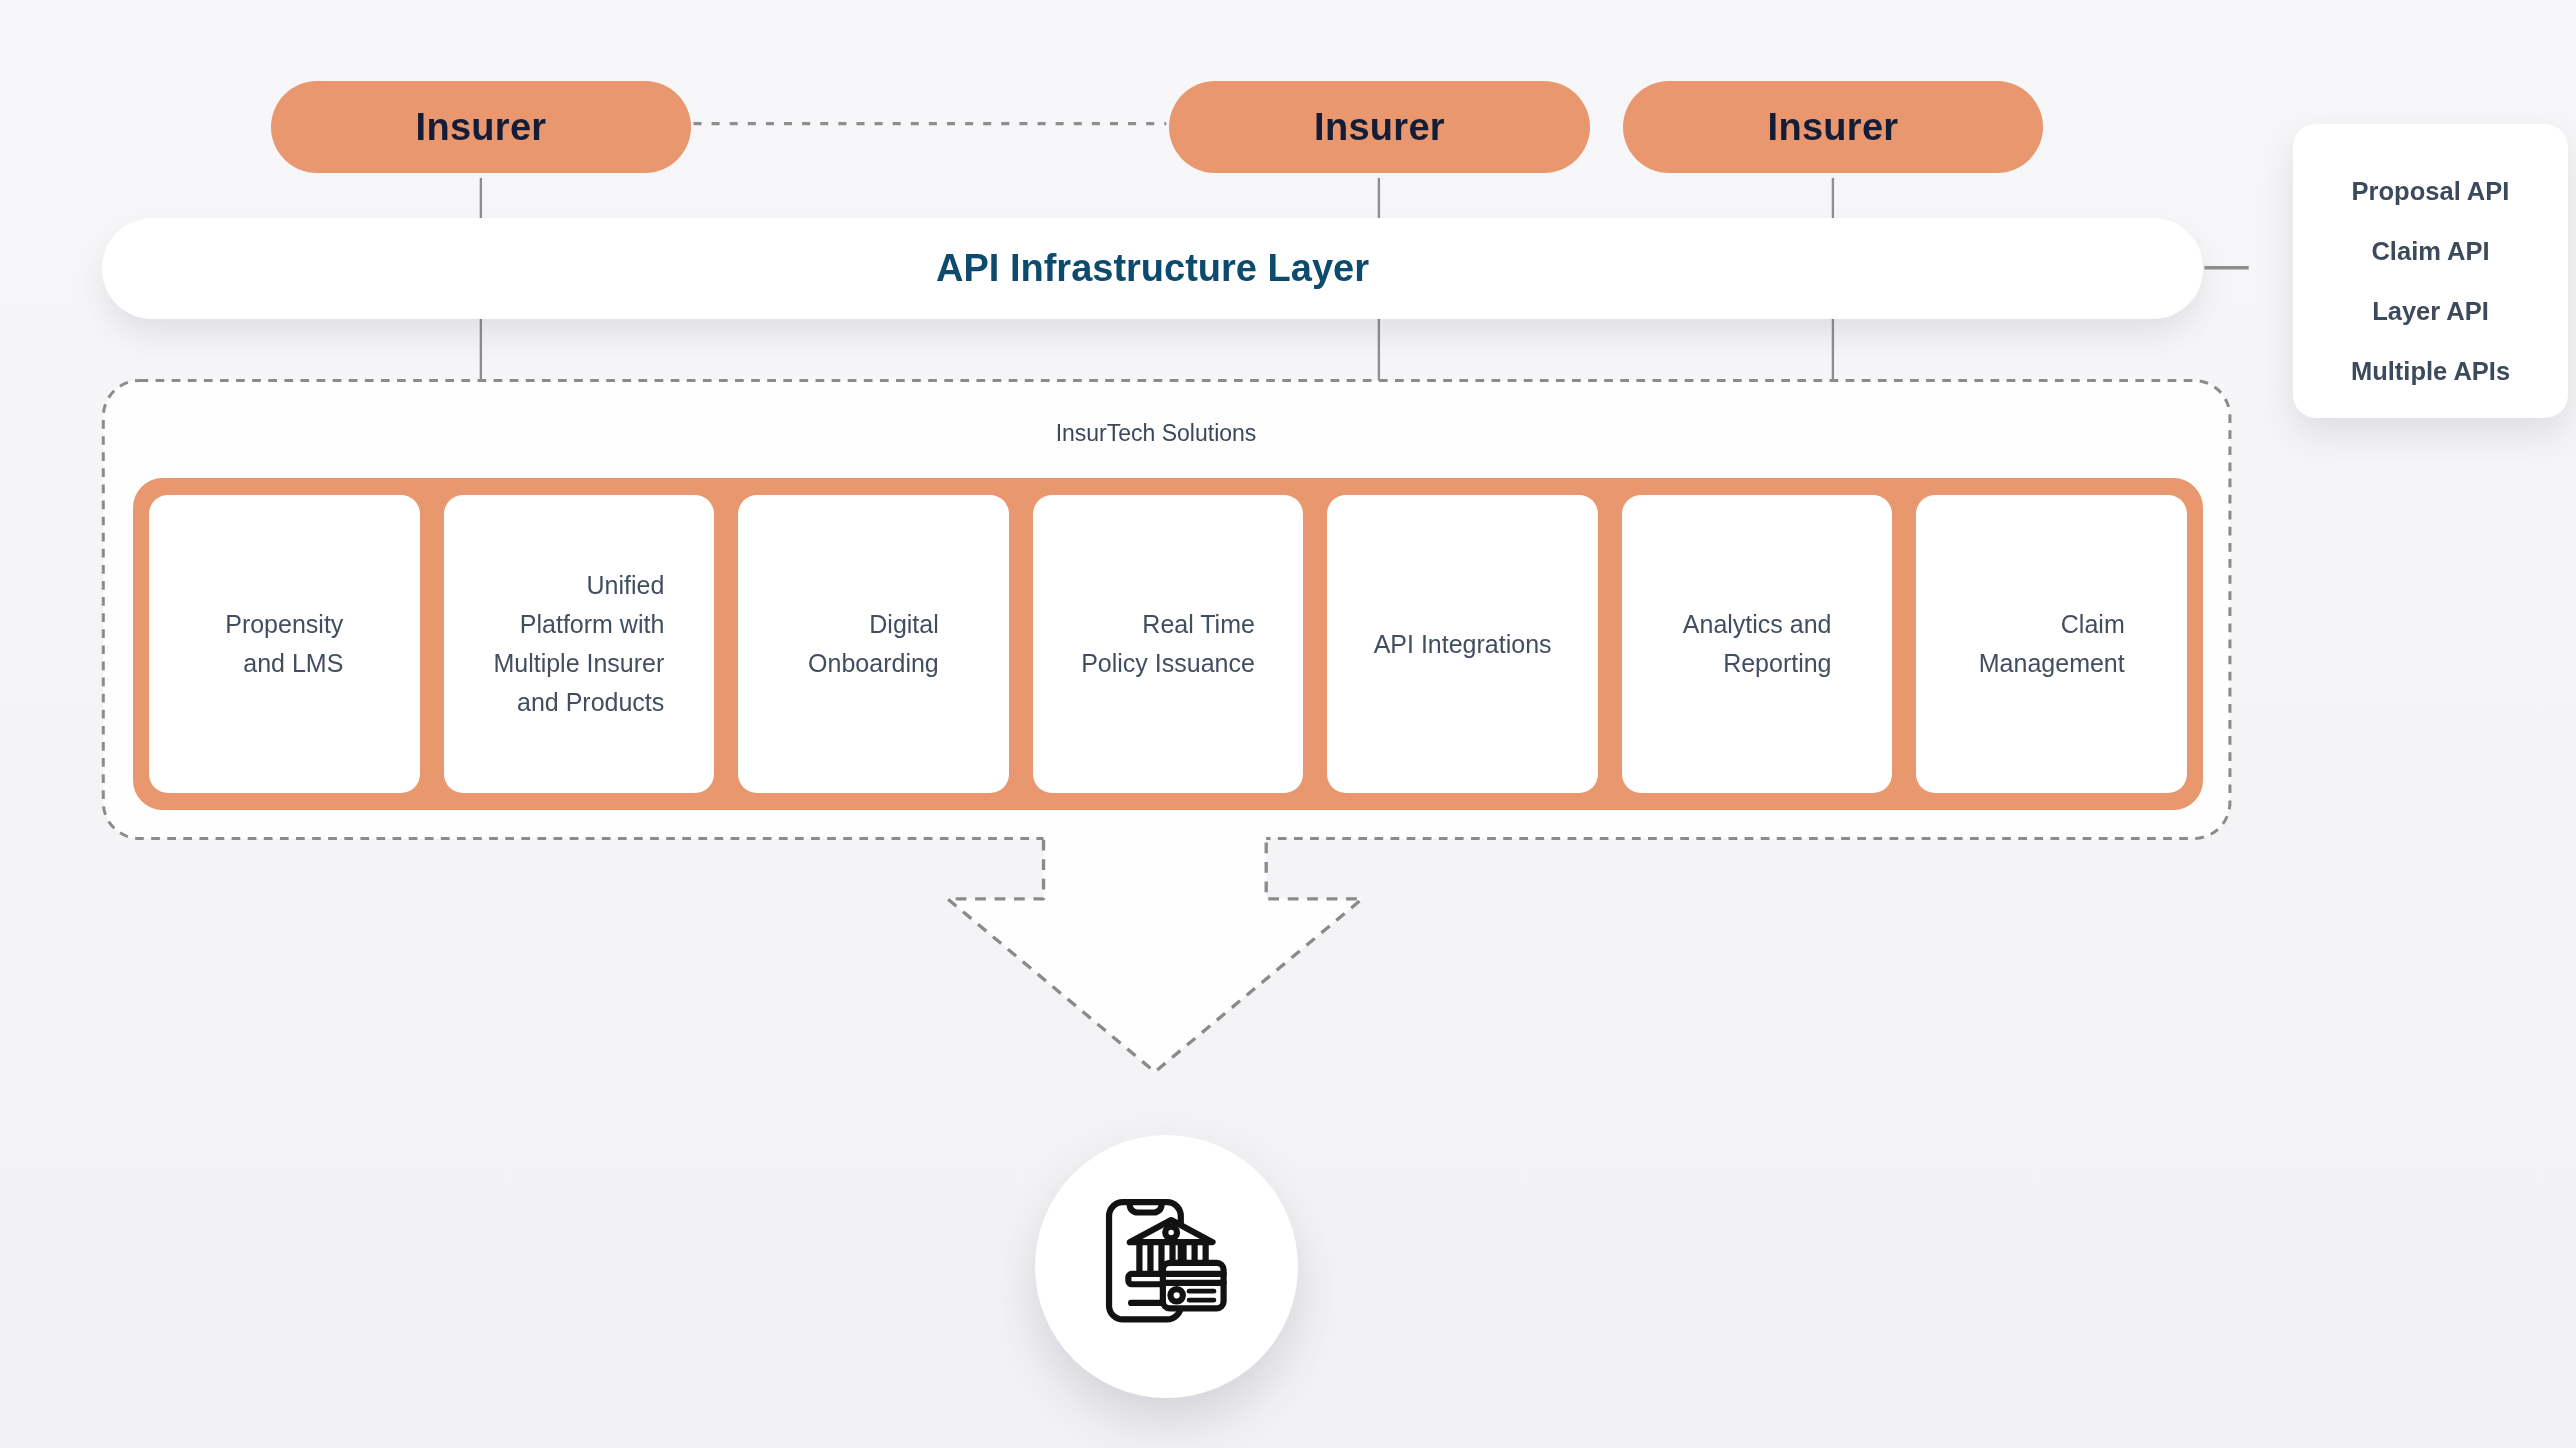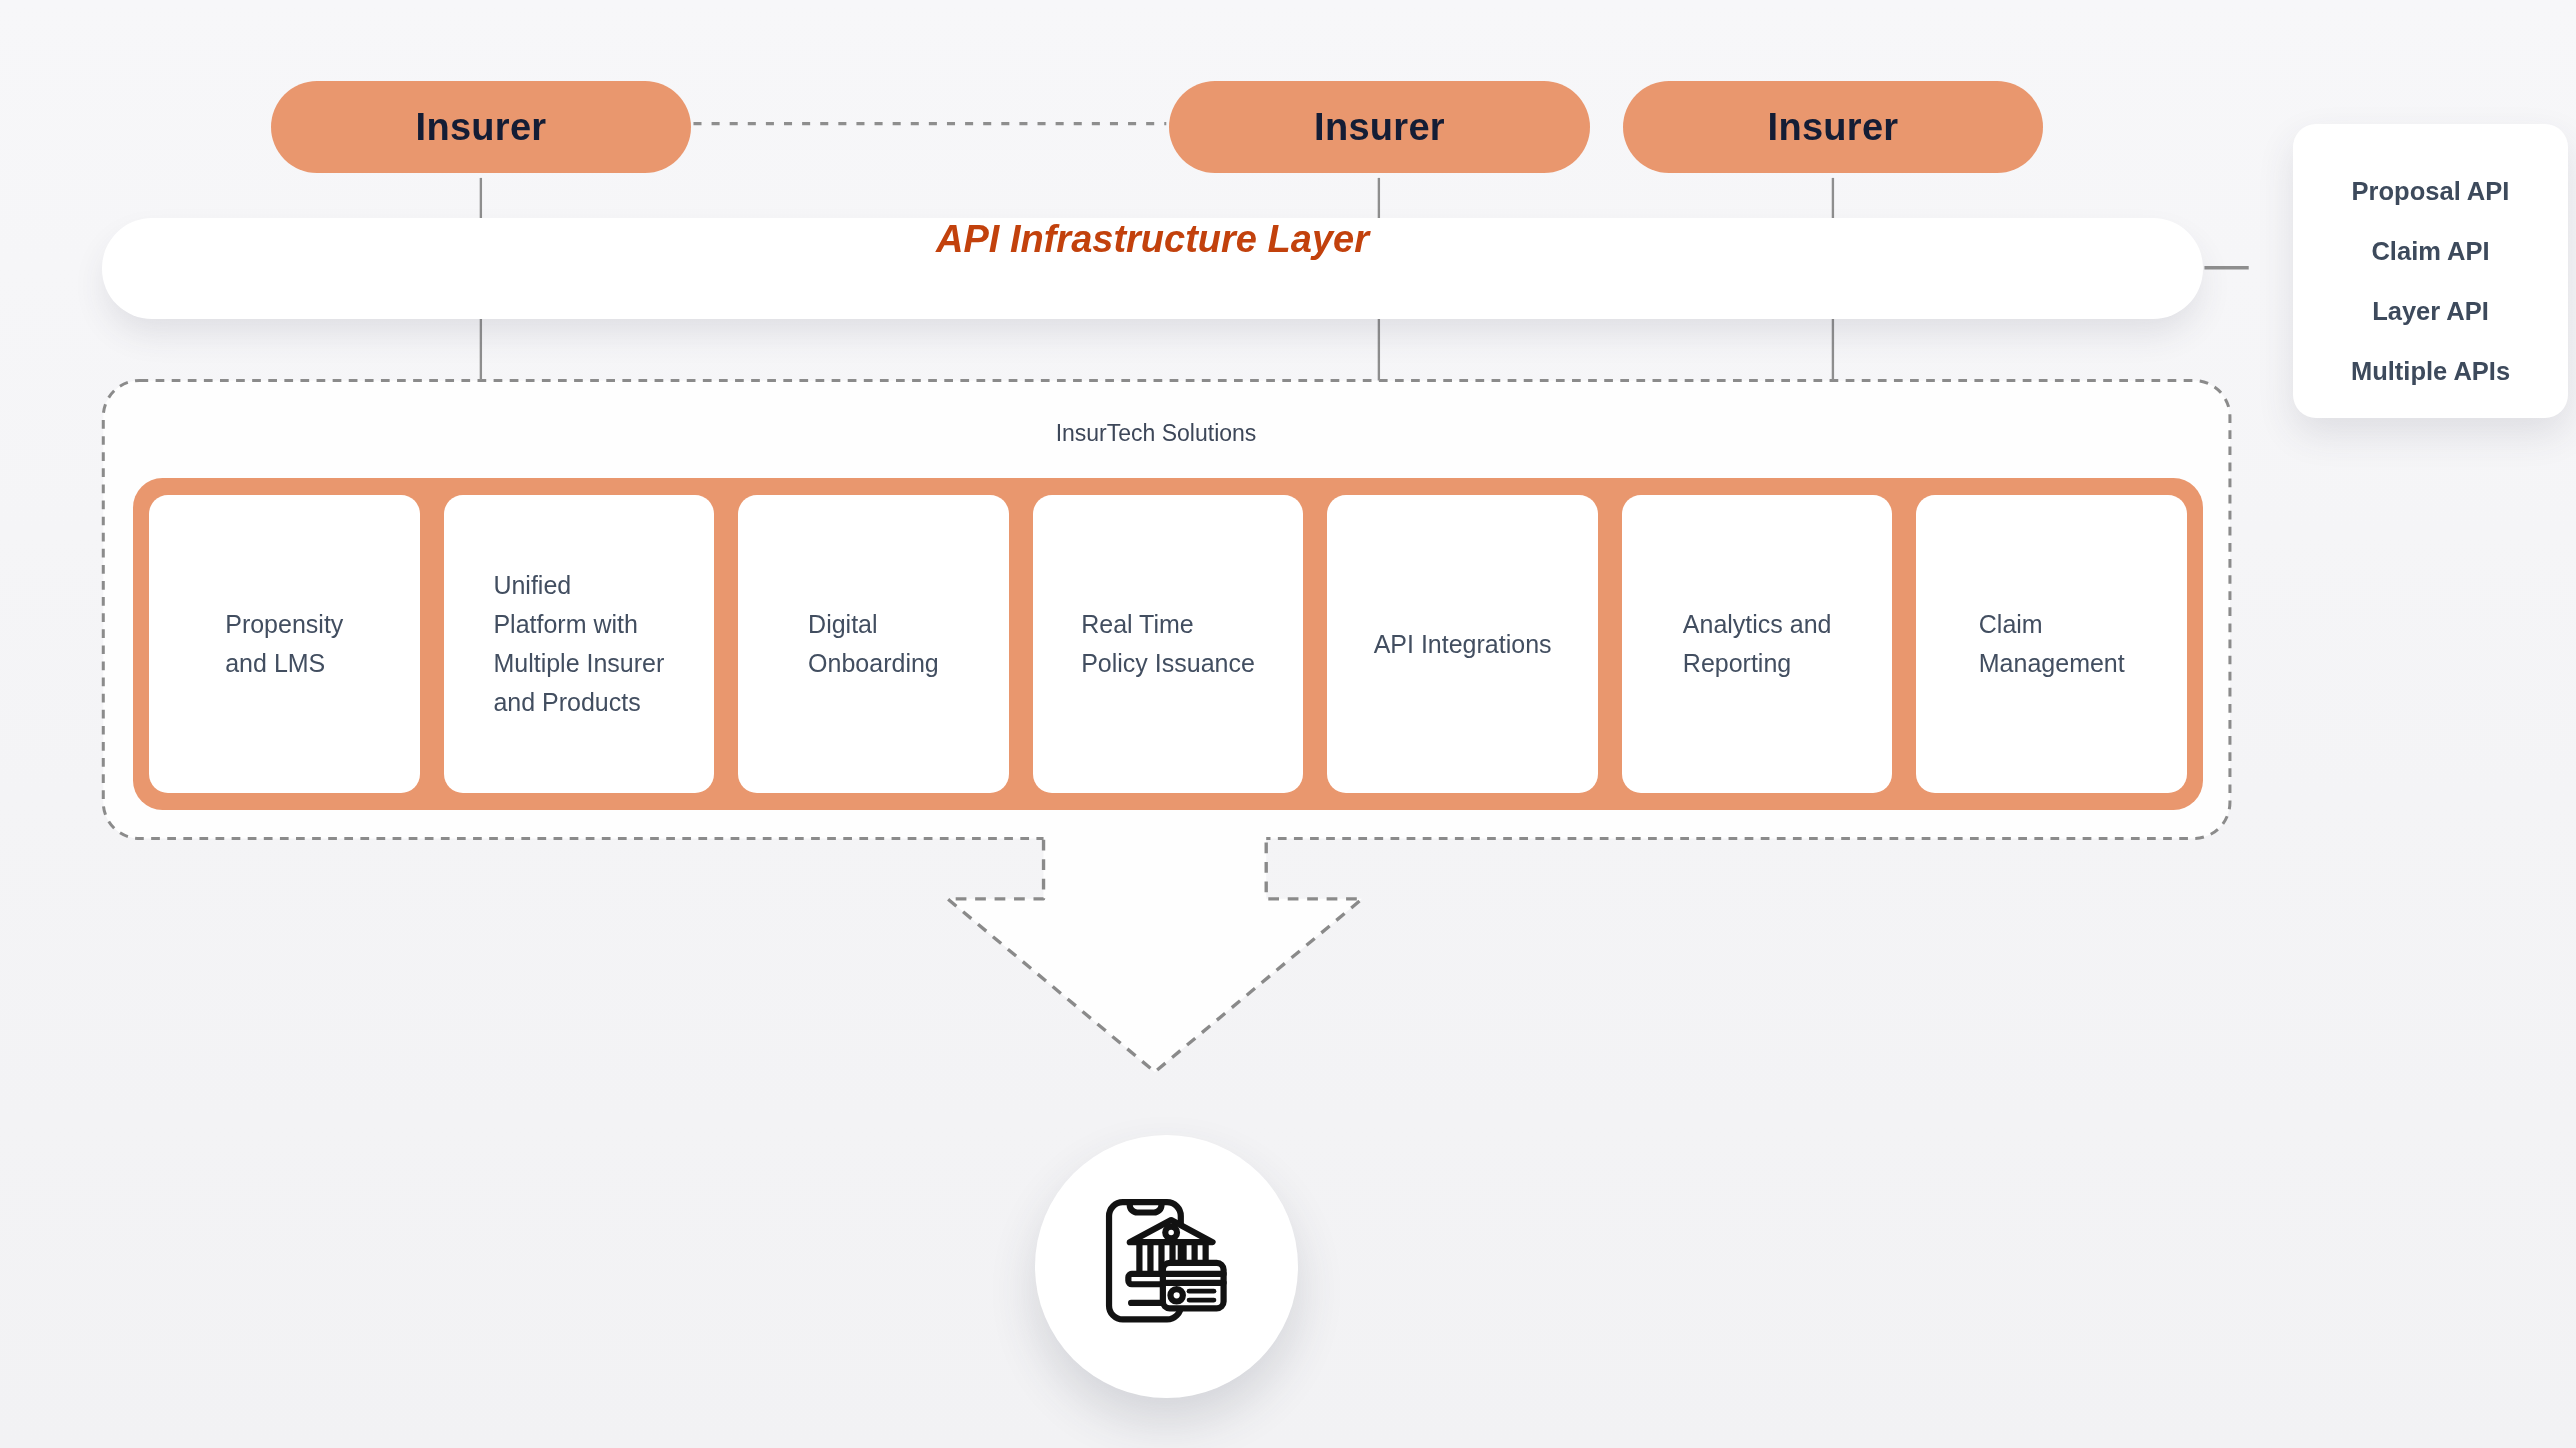--- a/index.html
+++ b/index.html
@@ -18,24 +18,23 @@
     color:#141d35;font-size:38px;font-weight:700;letter-spacing:0.3px;
   }
   .pill1{left:271px;width:420px;}
   .pill2{left:1169px;width:421px;}
   .pill3{left:1623px;width:420px;}
 
   
   .api-bar{
     position:absolute;left:102px;top:218px;width:2101px;height:101px;
     background:#ffffff;border-radius:50px;
-    display:flex;justify-content:center;
-    color:#c2410c;font-size:38px;font-weight:700;
+    display:flex;align-items:center;justify-content:center;
+    color:#0c4a6e;font-size:38px;font-weight:700;
     box-shadow:0 17.4px 34px -4px rgba(55,60,80,0.12);
-    font-style:italic;
   }
 
   
   .api-panel{
     position:absolute;left:2249px;top:124px;width:275px;height:294px;
     background:#ffffff;border-radius:23px;
     box-shadow:0 16px 37px rgba(55,60,80,0.12);
     box-sizing:border-box;padding-top:37px;
     display:flex;flex-direction:column;align-items:center;margin-left:44px;
   }
@@ -50,21 +49,21 @@
     text-align:center;color:#3d4759;font-size:23px;font-weight:400;
   }
   .orange-tray{
     position:absolute;left:133px;top:478px;width:2070px;height:332px;
     background:var(--accent,#e9976e);border-radius:29.5px;
     box-sizing:border-box;padding:17px 16px;
     display:flex;gap:24px;
   }
   .sol-card{
     flex:1;background:#ffffff;border-radius:19px;
-    display:flex;align-items:center;justify-content:center;text-align:left;
+    display:flex;align-items:center;justify-content:center;text-align:right;
     color:#424e60;font-size:25px;line-height:39px;font-weight:400;
     padding:0 13.4px;white-space:pre-line;
   }
 
   
   .circle{
     position:absolute;left:1035px;top:1135px;width:263px;height:263px;
     background:#ffffff;border-radius:50%;
     box-shadow:0 24px 47px rgba(55,60,80,0.16);
     display:flex;align-items:center;justify-content:center;

